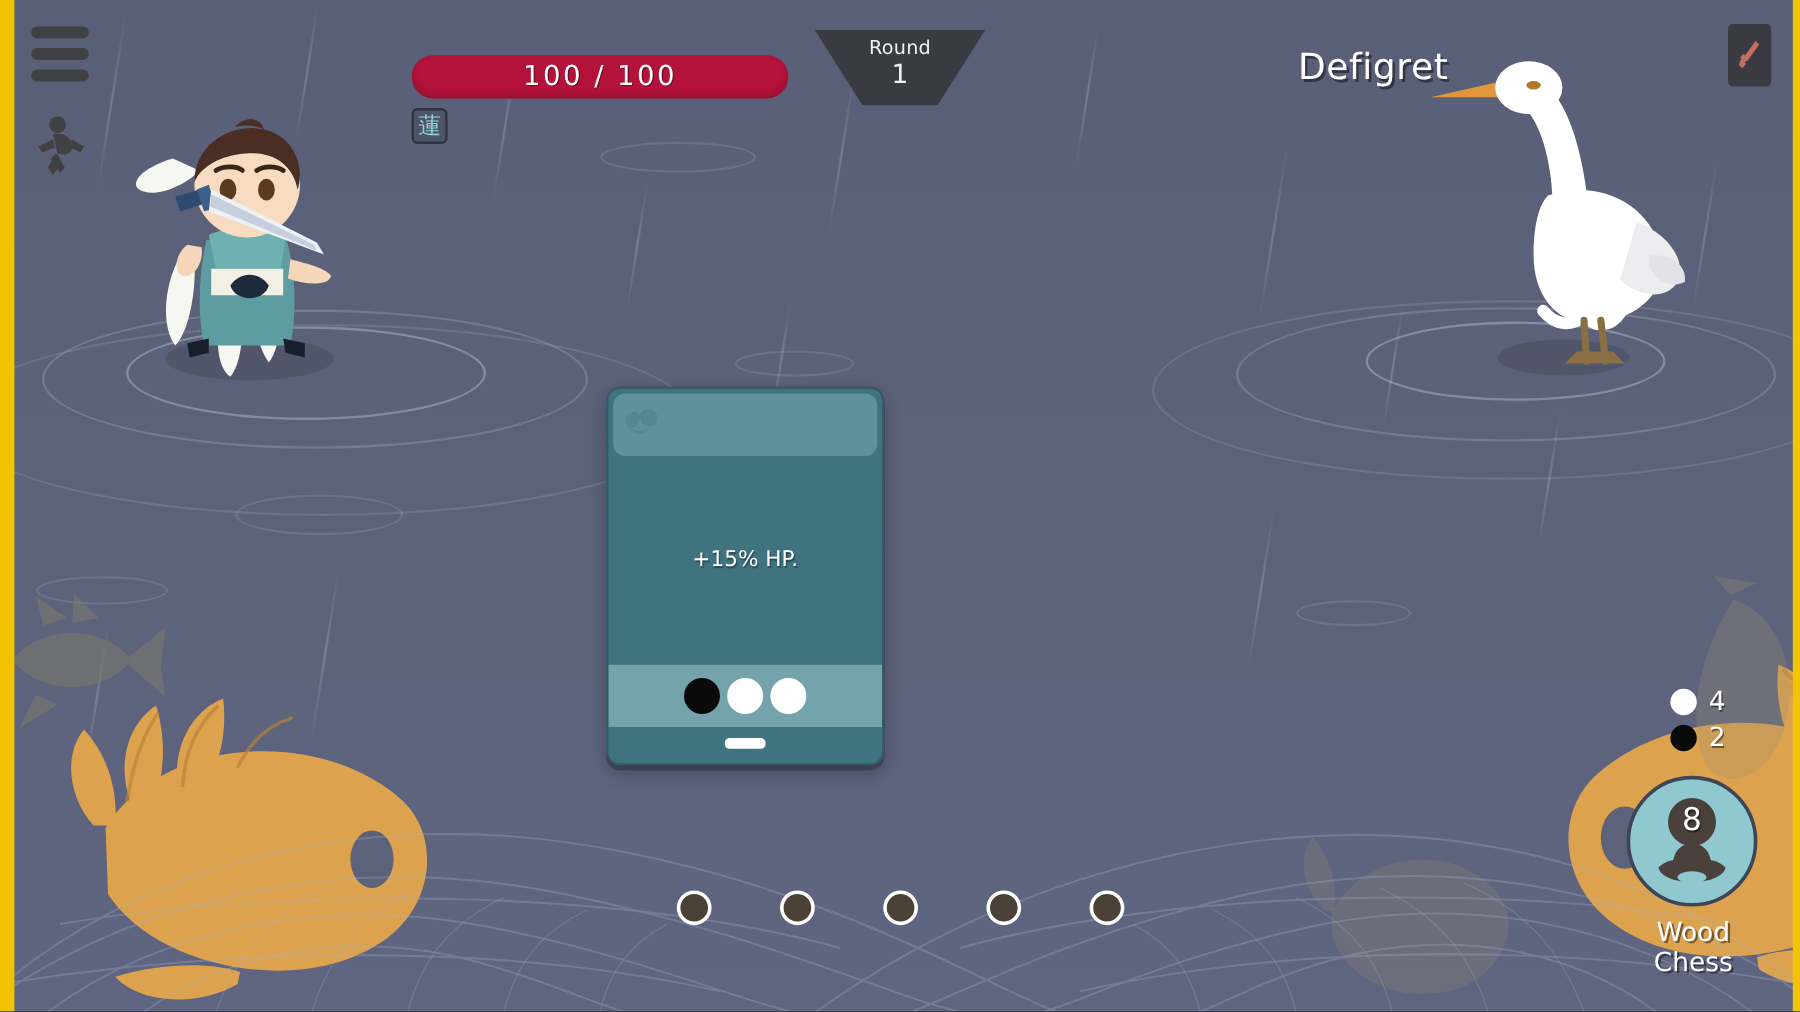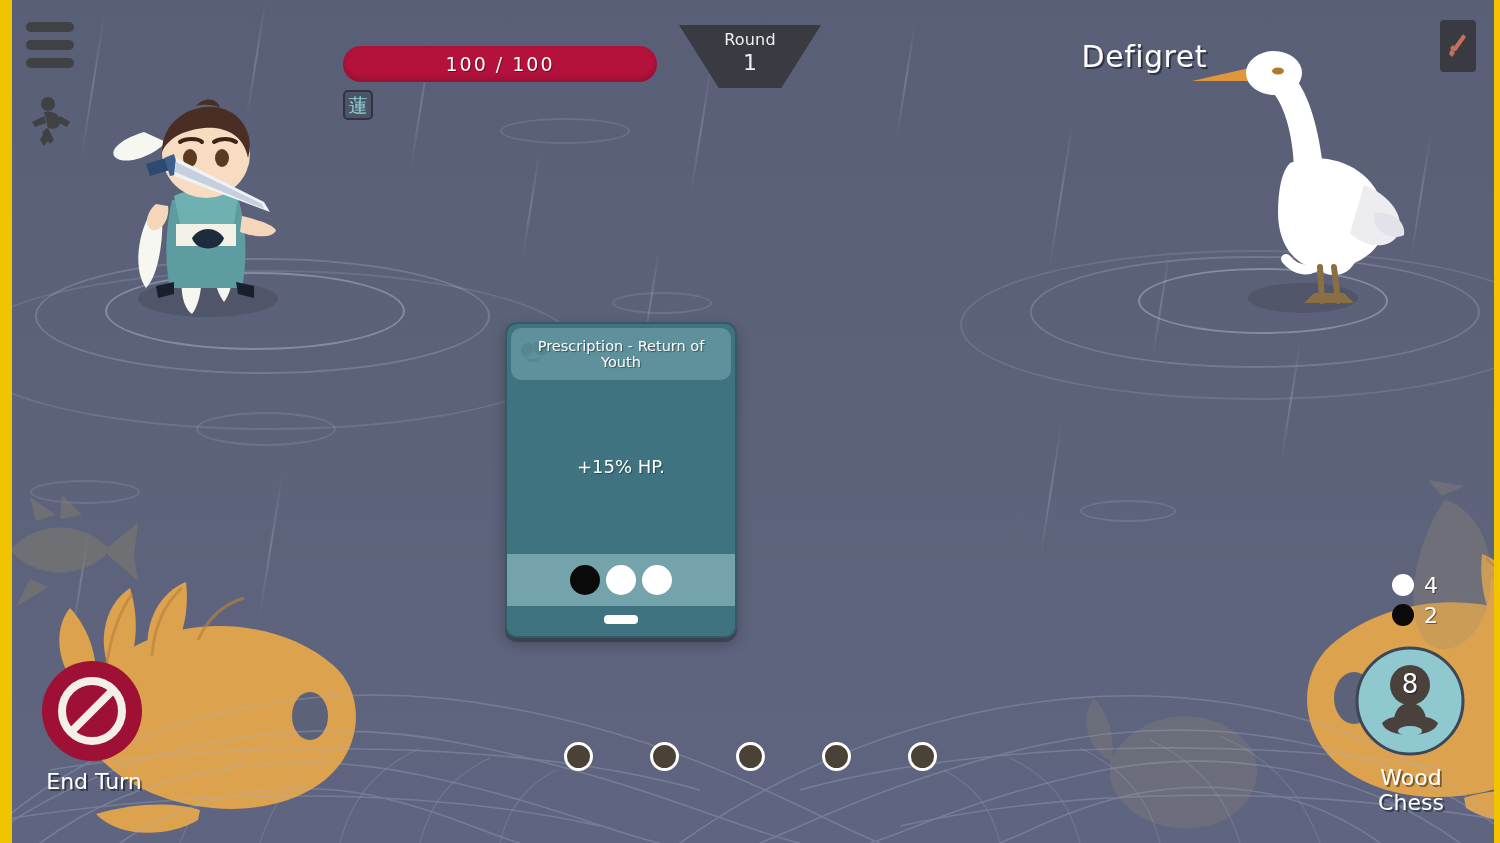--- a/index.html
+++ b/index.html
@@ -65,21 +65,21 @@
   .combatant .name {
     font-size:30px; color:#ffffff; letter-spacing:.5px; line-height:34px;
     text-shadow:2px 2px 0 rgba(0,0,0,.45);
   }
   .hpbar {
     margin-top:6px; height:36px; border-radius:18px;
     background:#b4123b; display:flex; align-items:center; justify-content:center;
     box-shadow:inset 0 -3px 6px rgba(0,0,0,.18);
   }
   .hpbar span {
-    font-size:19px; color:#ffffff; letter-spacing:2px;
+    font-size:23px; color:#ffffff; letter-spacing:2px;
     text-shadow:1px 1px 0 rgba(0,0,0,.4);
   }
   #player-side { left:343px; width:314px; }
   #player-side .name { text-align:left; }
   #enemy-side { left:893px; width:314px; }
   #enemy-side .name { text-align:right; }
 
   .buff-row { margin-top:8px; display:flex; gap:6px; }
   .buff-icon {
     width:30px; height:30px; border-radius:5px;
@@ -432,21 +432,20 @@
       <div class="card-header">
         <div class="hdr-deco">
           <svg width="38" height="34" viewBox="0 0 38 34">
             <g fill="#3f7380" opacity=".75">
               <path d="M4 16 C4 8, 12 4, 16 10 C18 16, 12 22, 6 20 Z"></path>
               <path d="M16 10 C20 2, 30 4, 31 12 C32 20, 22 22, 18 16 Z"></path>
               <path d="M8 20 C12 24, 20 24, 24 20 C22 28, 10 28, 8 20 Z"></path>
             </g>
           </svg>
         </div>
-        <div class="card-title small">Prescription - Return of Youth</div>
       </div>
       <div class="card-body">
         <div class="card-text">+15% HP.</div>
       </div>
       <div class="card-cost">
         <div class="stone black"></div>
         <div class="stone white"></div>
         <div class="stone white"></div>
       </div>
       <div class="card-foot">
@@ -458,30 +457,20 @@
   </div>
 
   <div class="slot-row">
     <div class="slot"></div>
     <div class="slot"></div>
     <div class="slot"></div>
     <div class="slot"></div>
     <div class="slot"></div>
   </div>
 
-  <div class="corner-action" id="end-turn">
-    <div class="btn">
-      <svg width="104" height="104" viewBox="0 0 104 104">
-        <circle cx="52" cy="52" r="50" fill="#9e1135"></circle>
-        <circle cx="52" cy="52" r="30" fill="none" stroke="#f2efe6" stroke-width="8"></circle>
-        <path d="M32 72 L72 32" stroke="#f2efe6" stroke-width="8" stroke-linecap="round"></path>
-      </svg>
-    </div>
-    <div class="lbl">End Turn</div>
-  </div>
 
   <div class="stone-counters">
     <div class="counter-line">
       <div class="dot white"></div>
       <div class="num">4</div>
     </div>
     <div class="counter-line">
       <div class="dot black"></div>
       <div class="num">2</div>
     </div>

